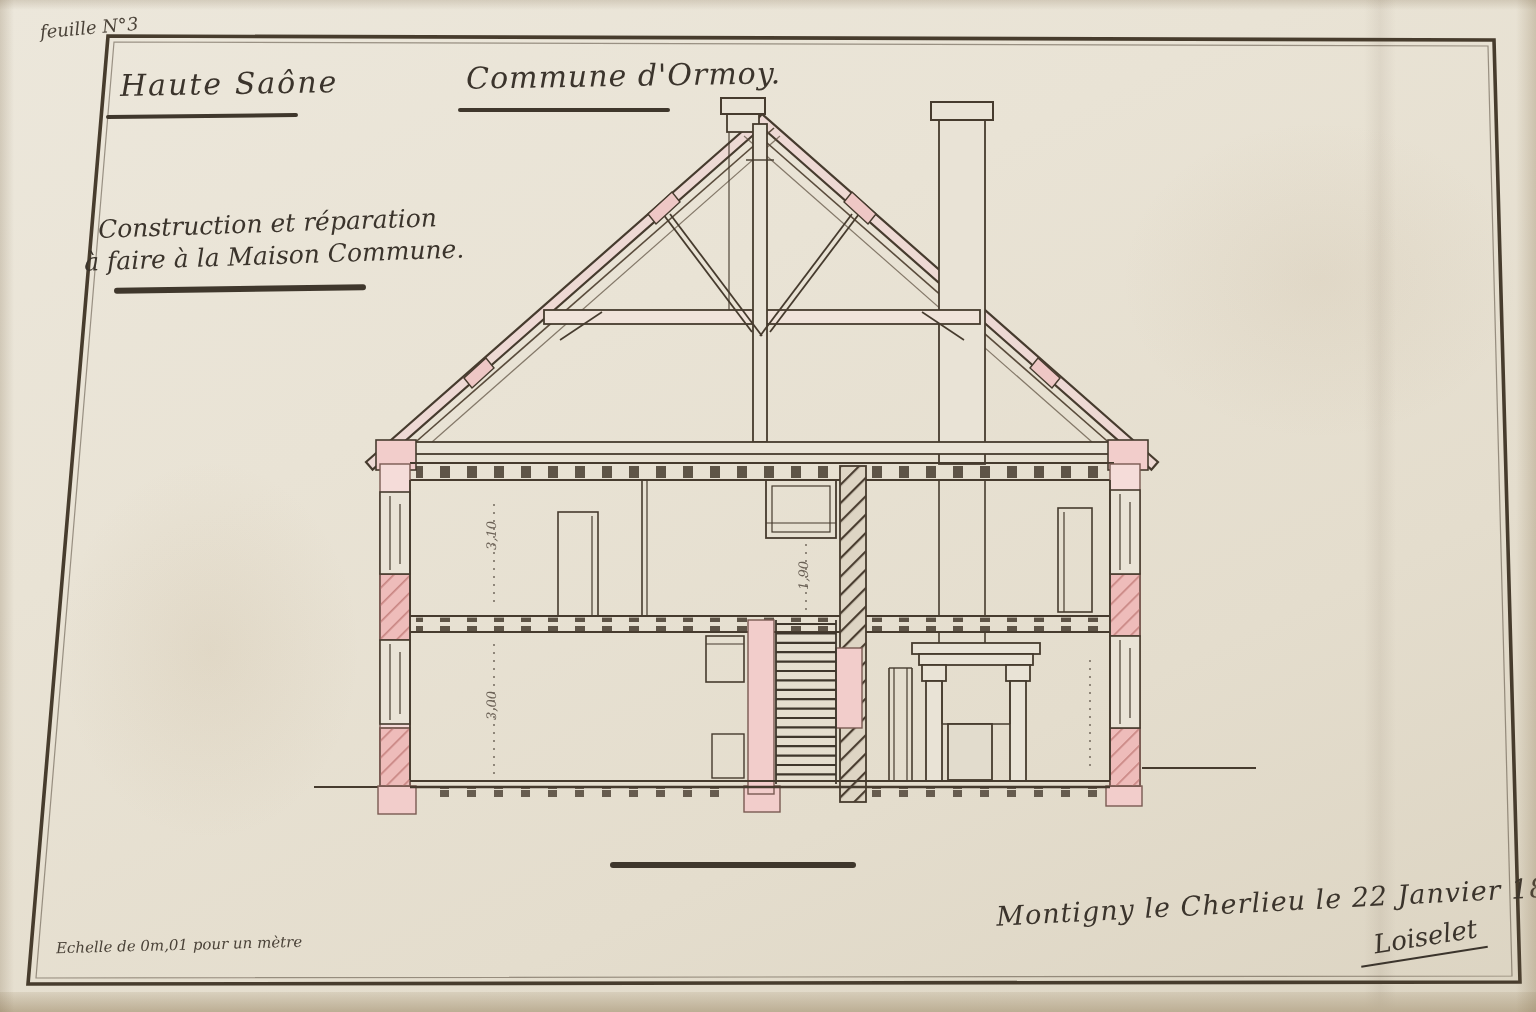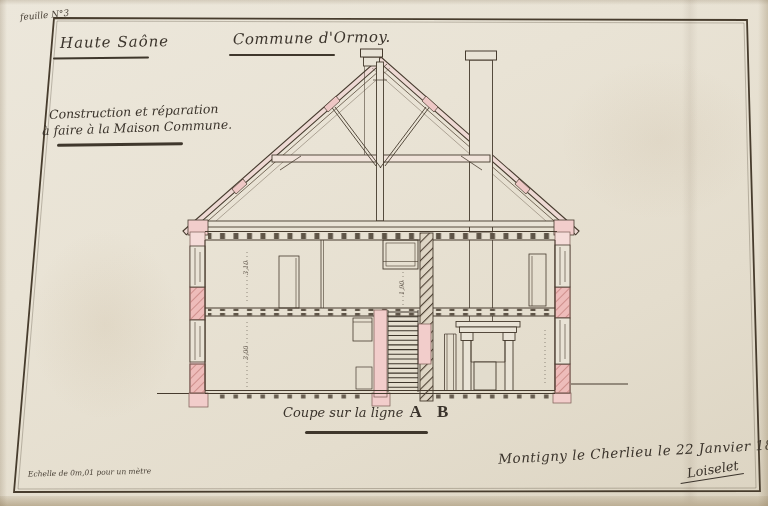--- a/index.html
+++ b/index.html
@@ -258,23 +258,20 @@
   <div class="hand" id="dept">Haute Saône</div>
   <div class="uline" id="dept-line"></div>
 
   <div class="hand" id="commune">Commune d'Ormoy.</div>
   <div class="uline" id="commune-line"></div>
 
   <div class="hand" id="subject1">Construction et réparation</div>
   <div class="hand" id="subject2">à faire à la Maison Commune.</div>
   <div class="uline" id="subject-line"></div>
 
-  <div class="hand" id="caption">
-    <span>Coupe sur la ligne</span><span class="letters">A B</span>
-  </div>
   <div class="uline" id="caption-line"></div>
 
   <div class="hand" id="dateline">Montigny le Cherlieu le 22 Janvier 1836.</div>
   <div class="hand" id="signature">Loiselet</div>
   <div class="hand" id="scale-note">Echelle de 0m,01 pour un mètre</div>
 
   <div class="dim" style="left:242px;top:275px;">3,10</div>
   <div class="dim" style="left:242px;top:360px;">3,00</div>
   <div class="dim" style="left:398px;top:295px;">1,90</div>
 

